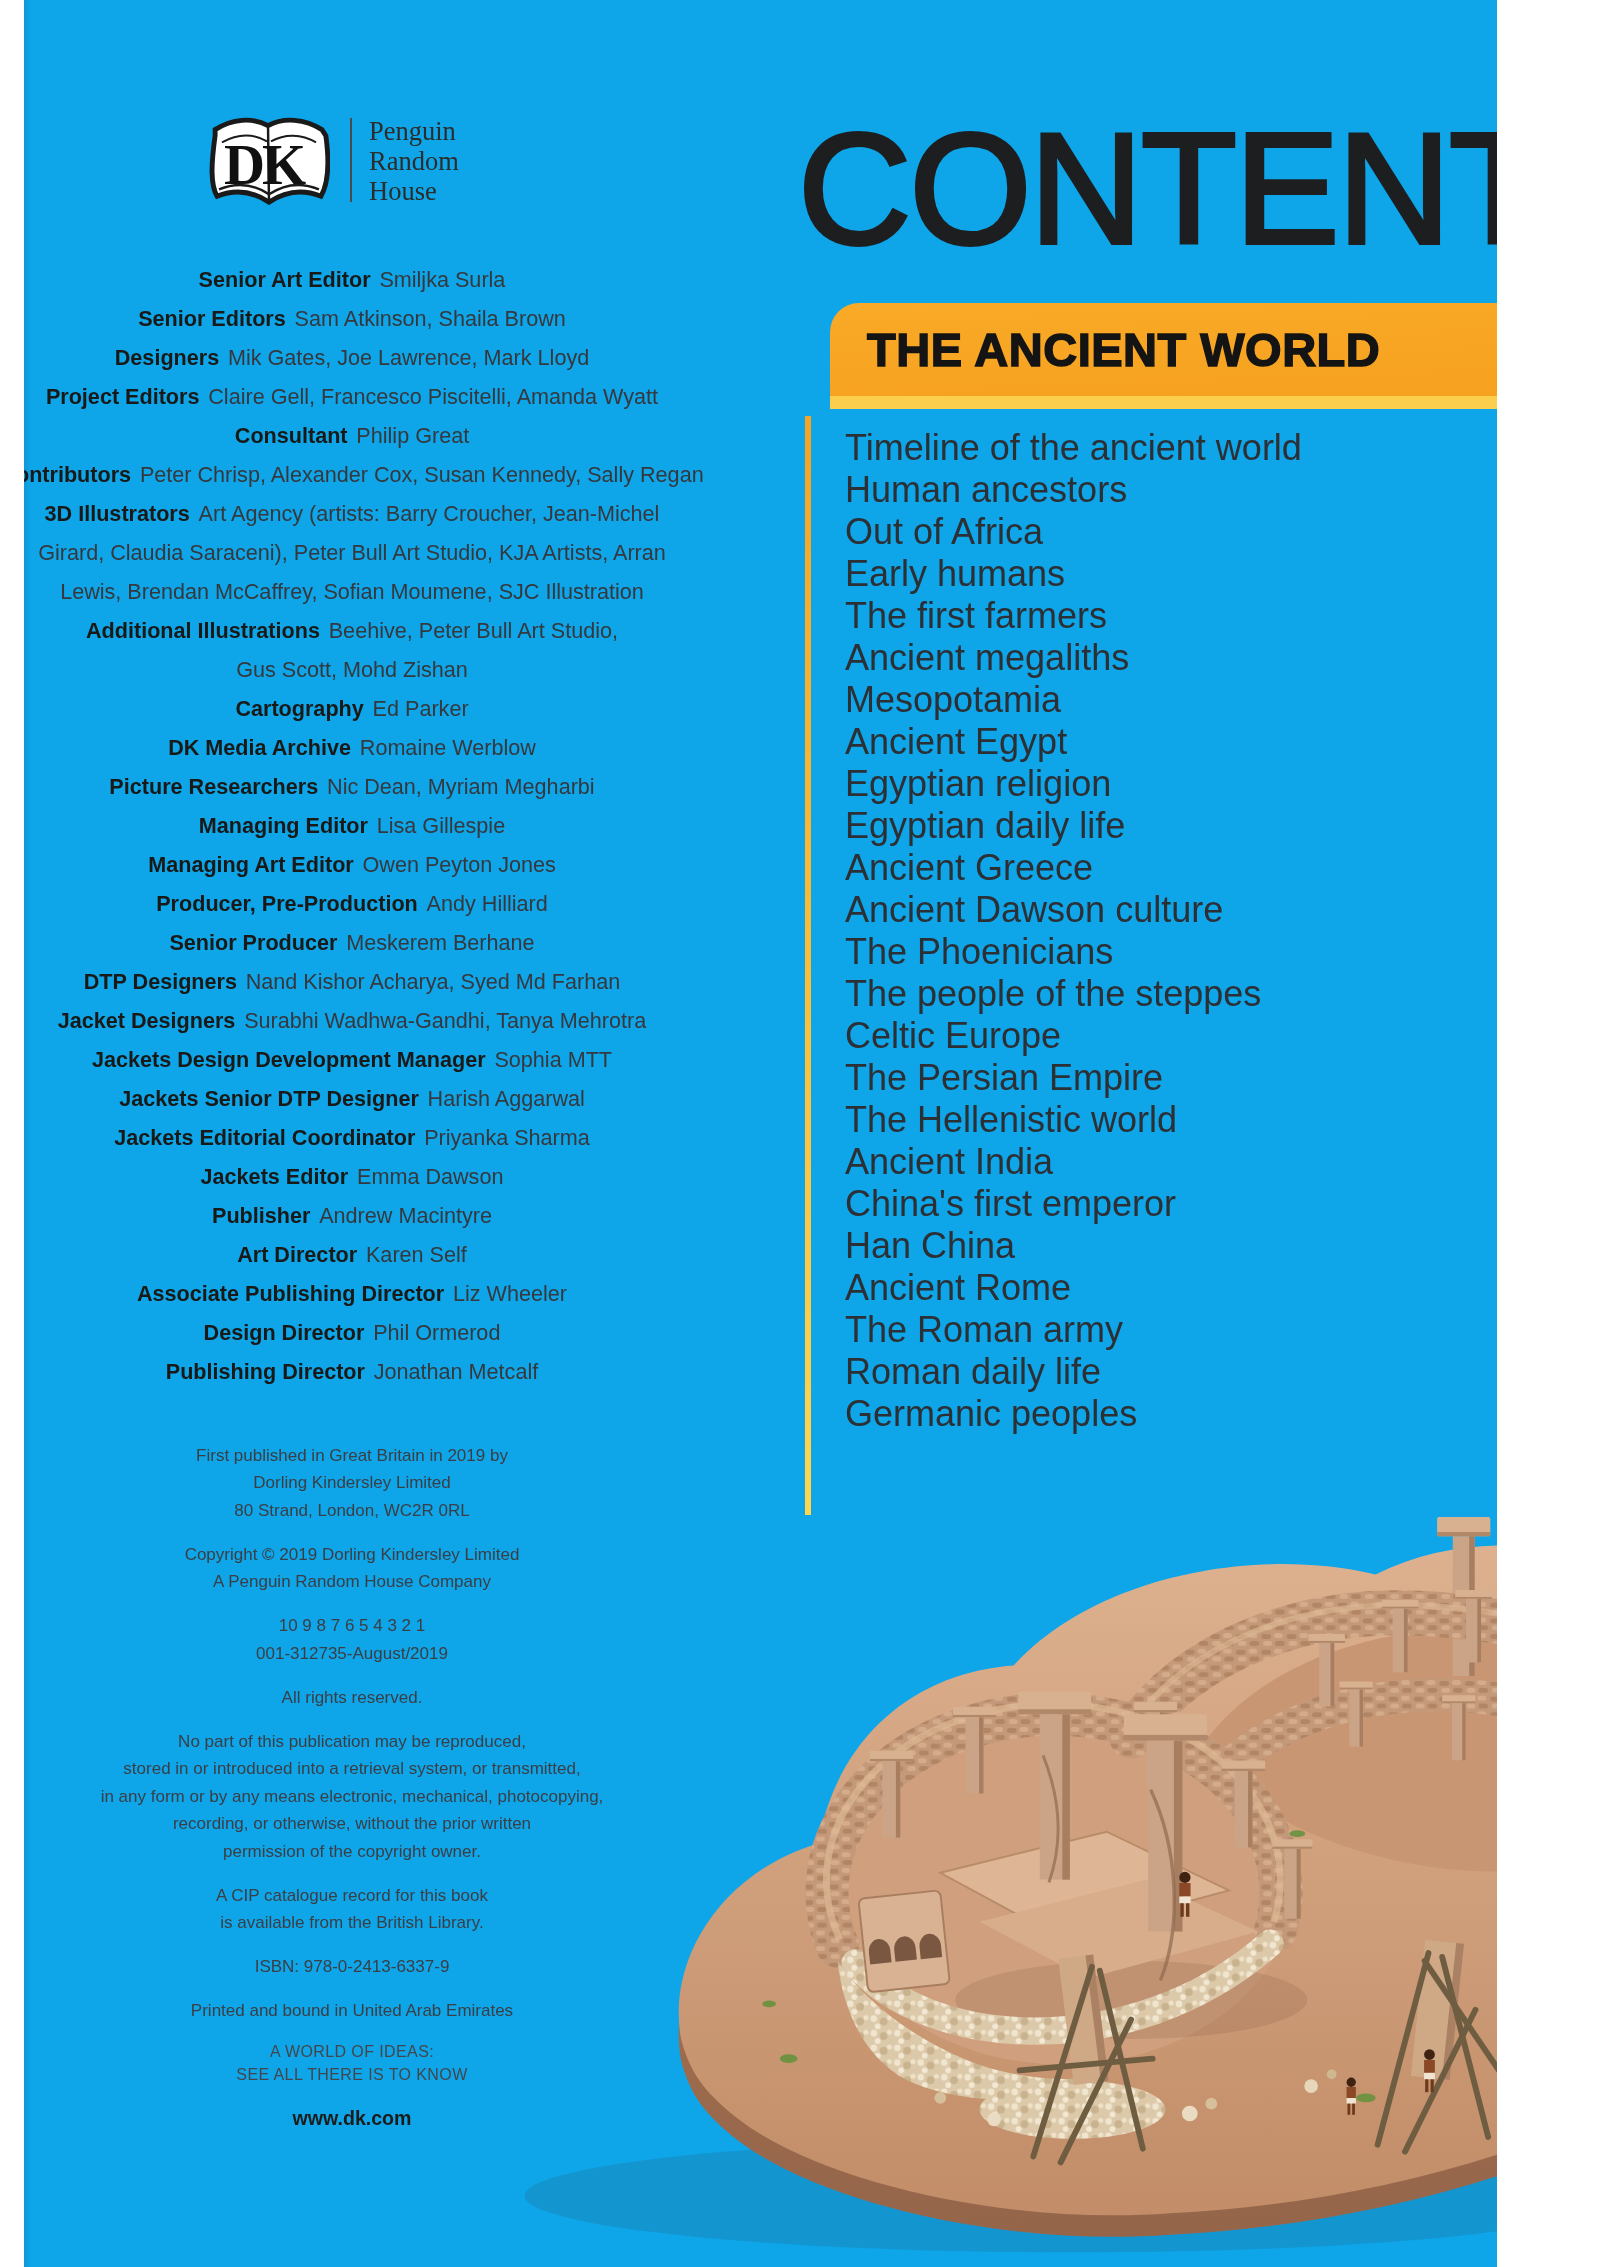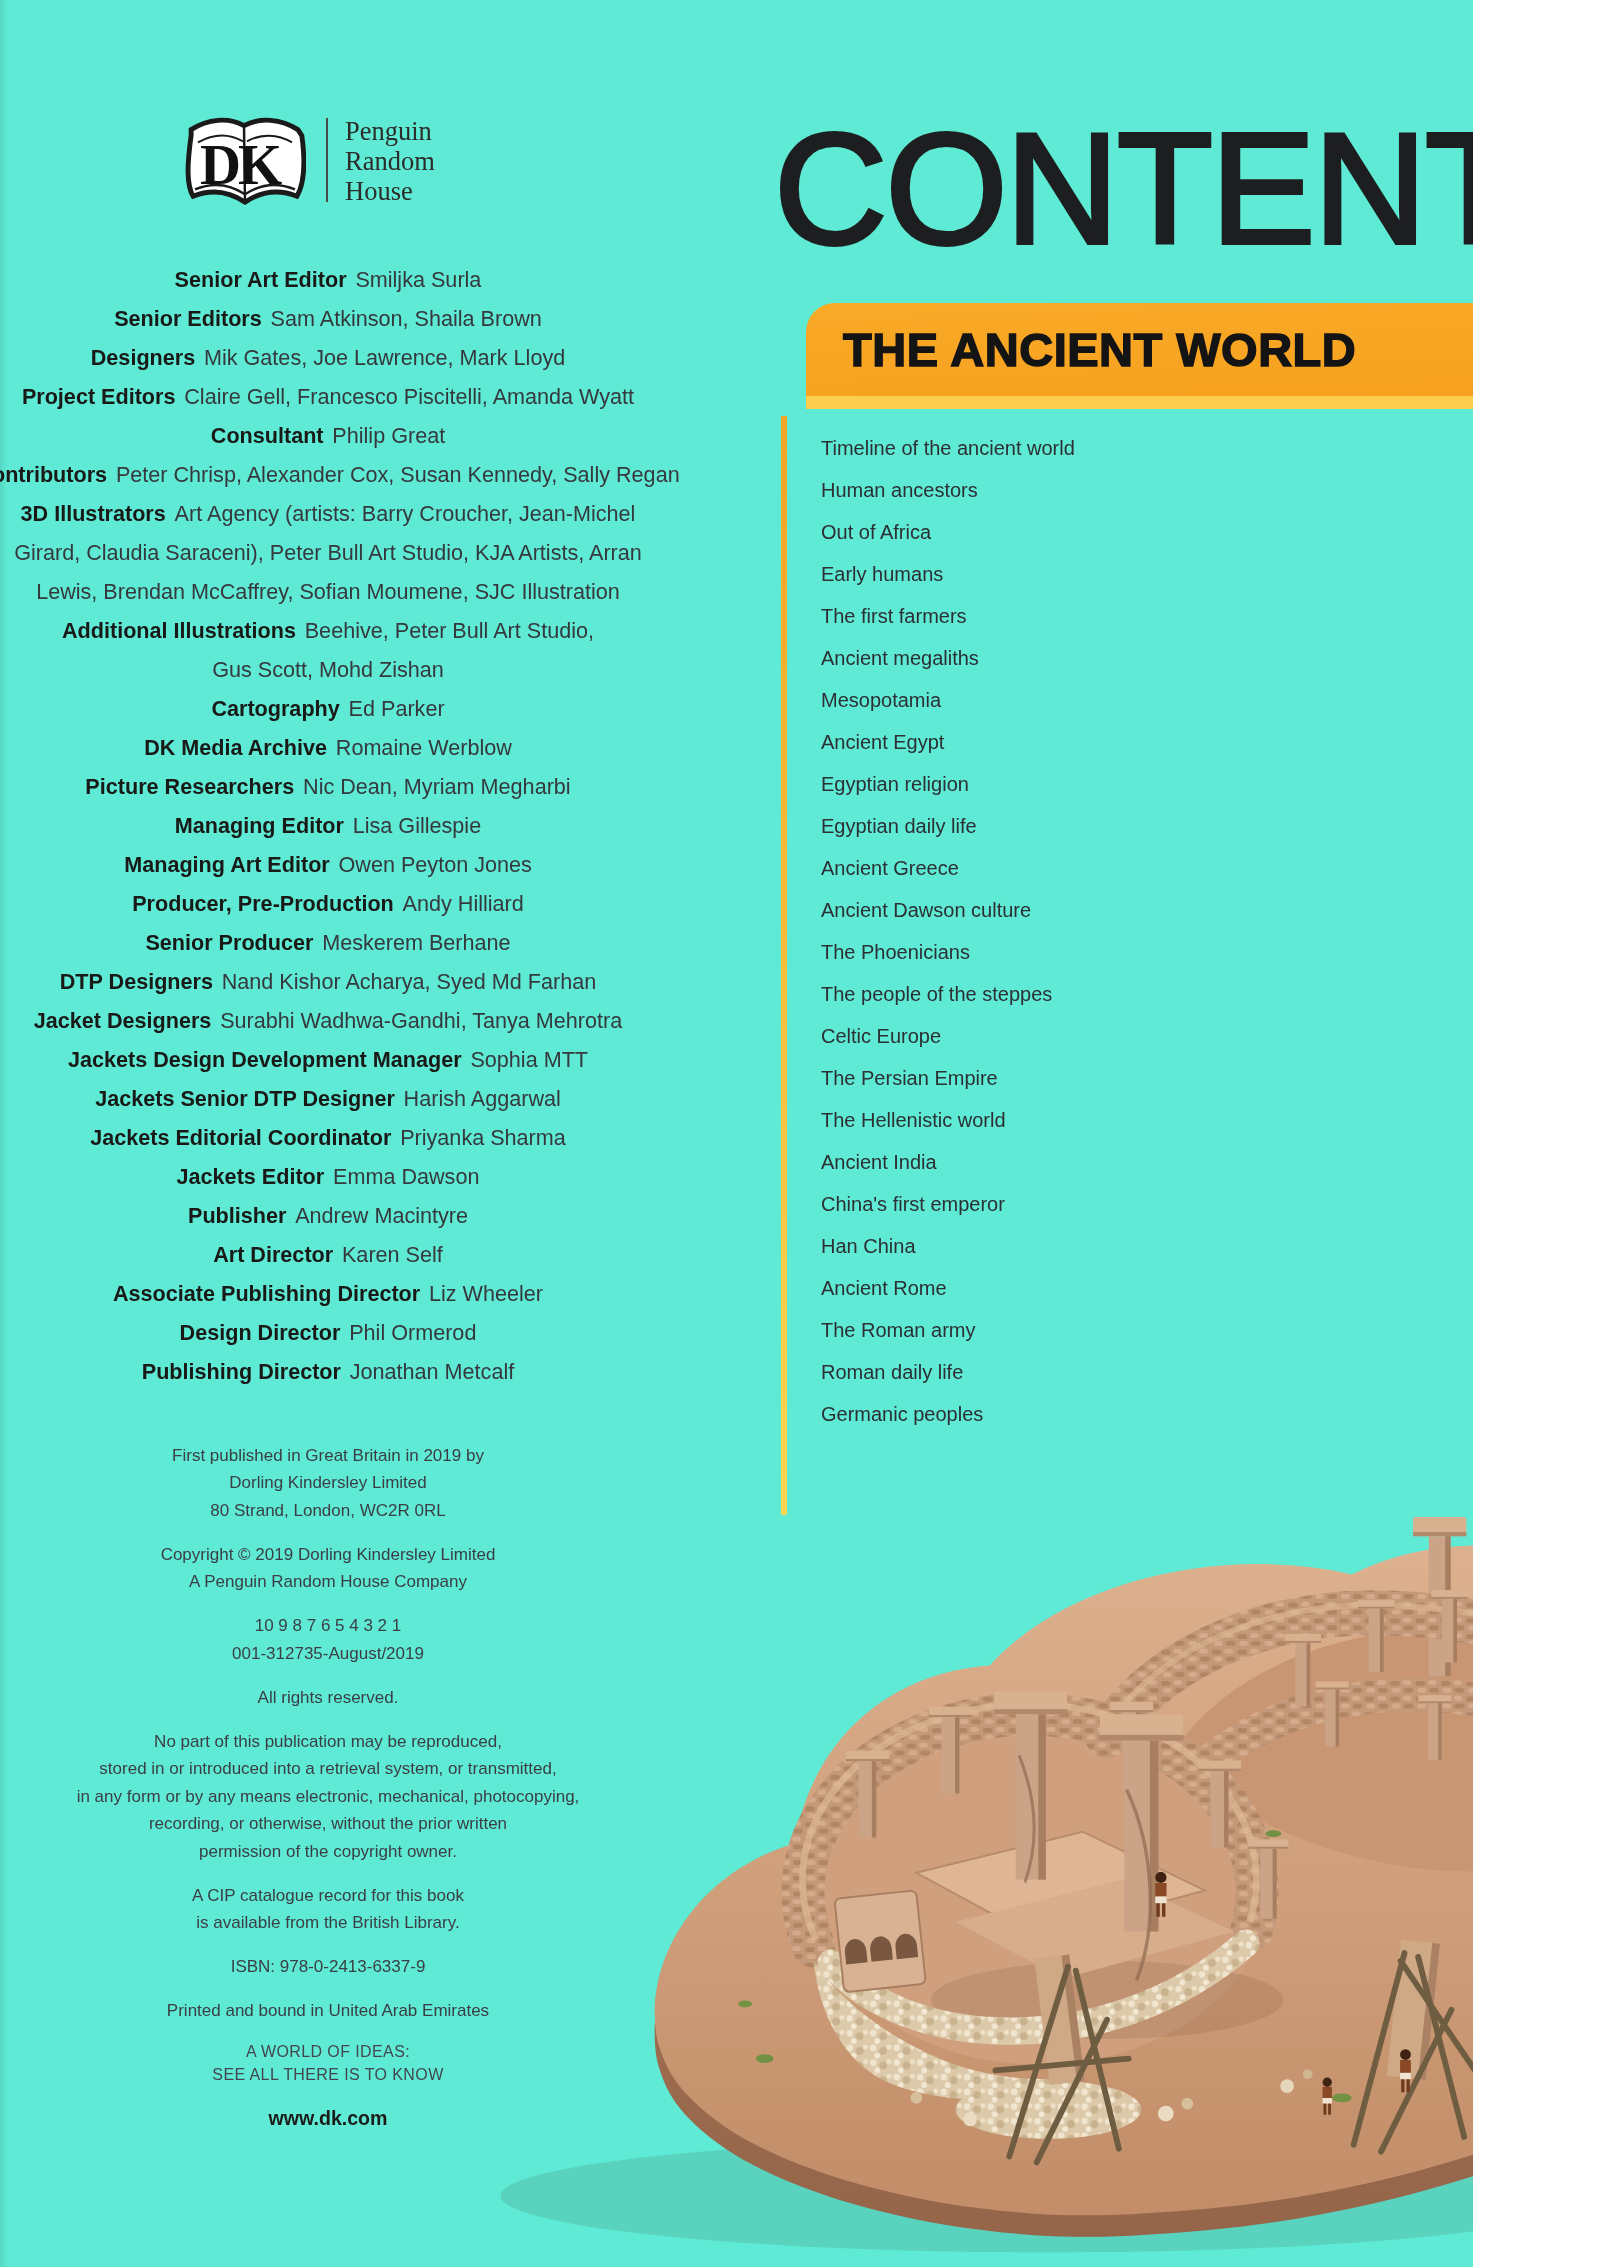--- a/index.html
+++ b/index.html
@@ -1,18 +1,18 @@
 <!DOCTYPE html>
 <html><head>
 <meta charset="utf-8">
 <style>
   html,body{margin:0;padding:0;background:#ffffff;}
   #page{
-    position:relative;width:1473px;height:2267px;background:#5eead4;overflow:hidden;
-    font-family:"Liberation Sans",sans-serif;color:#2f3237;
+    position:relative;width:1473px;height:2267px;background:#0ea5e9;overflow:hidden;
+    font-family:"Liberation Sans",sans-serif;color:#2f3237;margin-left:24px;
   }
   .scan-edge{position:absolute;left:0;top:0;width:6.9px;height:100%;
     background:linear-gradient(to right,rgba(0,0,0,.08),rgba(0,0,0,0));}
 
   
   .logo-wrap{position:absolute;left:184px;top:110px;width:323px;height:103px;}
   .book-icon{position:absolute;left:0;top:2.9px;width:122px;height:96px;}
   .logo-divider{position:absolute;left:142px;top:7.8px;width:2px;height:84px;background:#4a4a48;}
   .imprint{position:absolute;left:161px;top:5.9px;font-family:"Liberation Serif",serif;
     font-size:26.5px;line-height:30px;color:#2c2c2a;white-space:nowrap;}
@@ -36,21 +36,21 @@
     border-top-left-radius:29px;
     background:linear-gradient(178deg,#F9AA27 0%,#F6A11F 100%);text-align:center;}
   .section-banner-strip{position:absolute;left:806px;right:0;top:396px;height:12.7px;background:#FBCF4D;}
   .section-heading{position:absolute;left:37px;top:0;height:93px;display:flex;align-items:center;
     font-size:47px;font-weight:bold;color:#141414;letter-spacing:0.5px;-webkit-text-stroke:1.5px #141414;
     white-space:nowrap;}
   .yellow-rule{position:absolute;left:781px;top:416px;width:5.9px;height:1099px;
     background:linear-gradient(#F5A425,#FFD64F);}
 
   .toc{position:absolute;left:821px;top:427px;}
-  .toc-item{height:42px;display:flex;align-items:center;font-size:20px;color:#2c2f33;white-space:nowrap;}
+  .toc-item{height:42px;display:flex;align-items:center;font-size:36px;color:#2c2f33;white-space:nowrap;}
 
   .frag{position:absolute;left:1615px;width:6.9px;height:17.6px;opacity:.85;}
   .frag::before,.frag::after{content:"";position:absolute;left:0;width:6.9px;height:3.9px;
     background:#2f3237;border-radius:2px;}
   .frag::before{top:1px;} .frag::after{top:12.7px;}
 
   
   .illus{position:absolute;left:421px;top:1413px;width:1201px;height:856px;}
 </style>
 </head>

